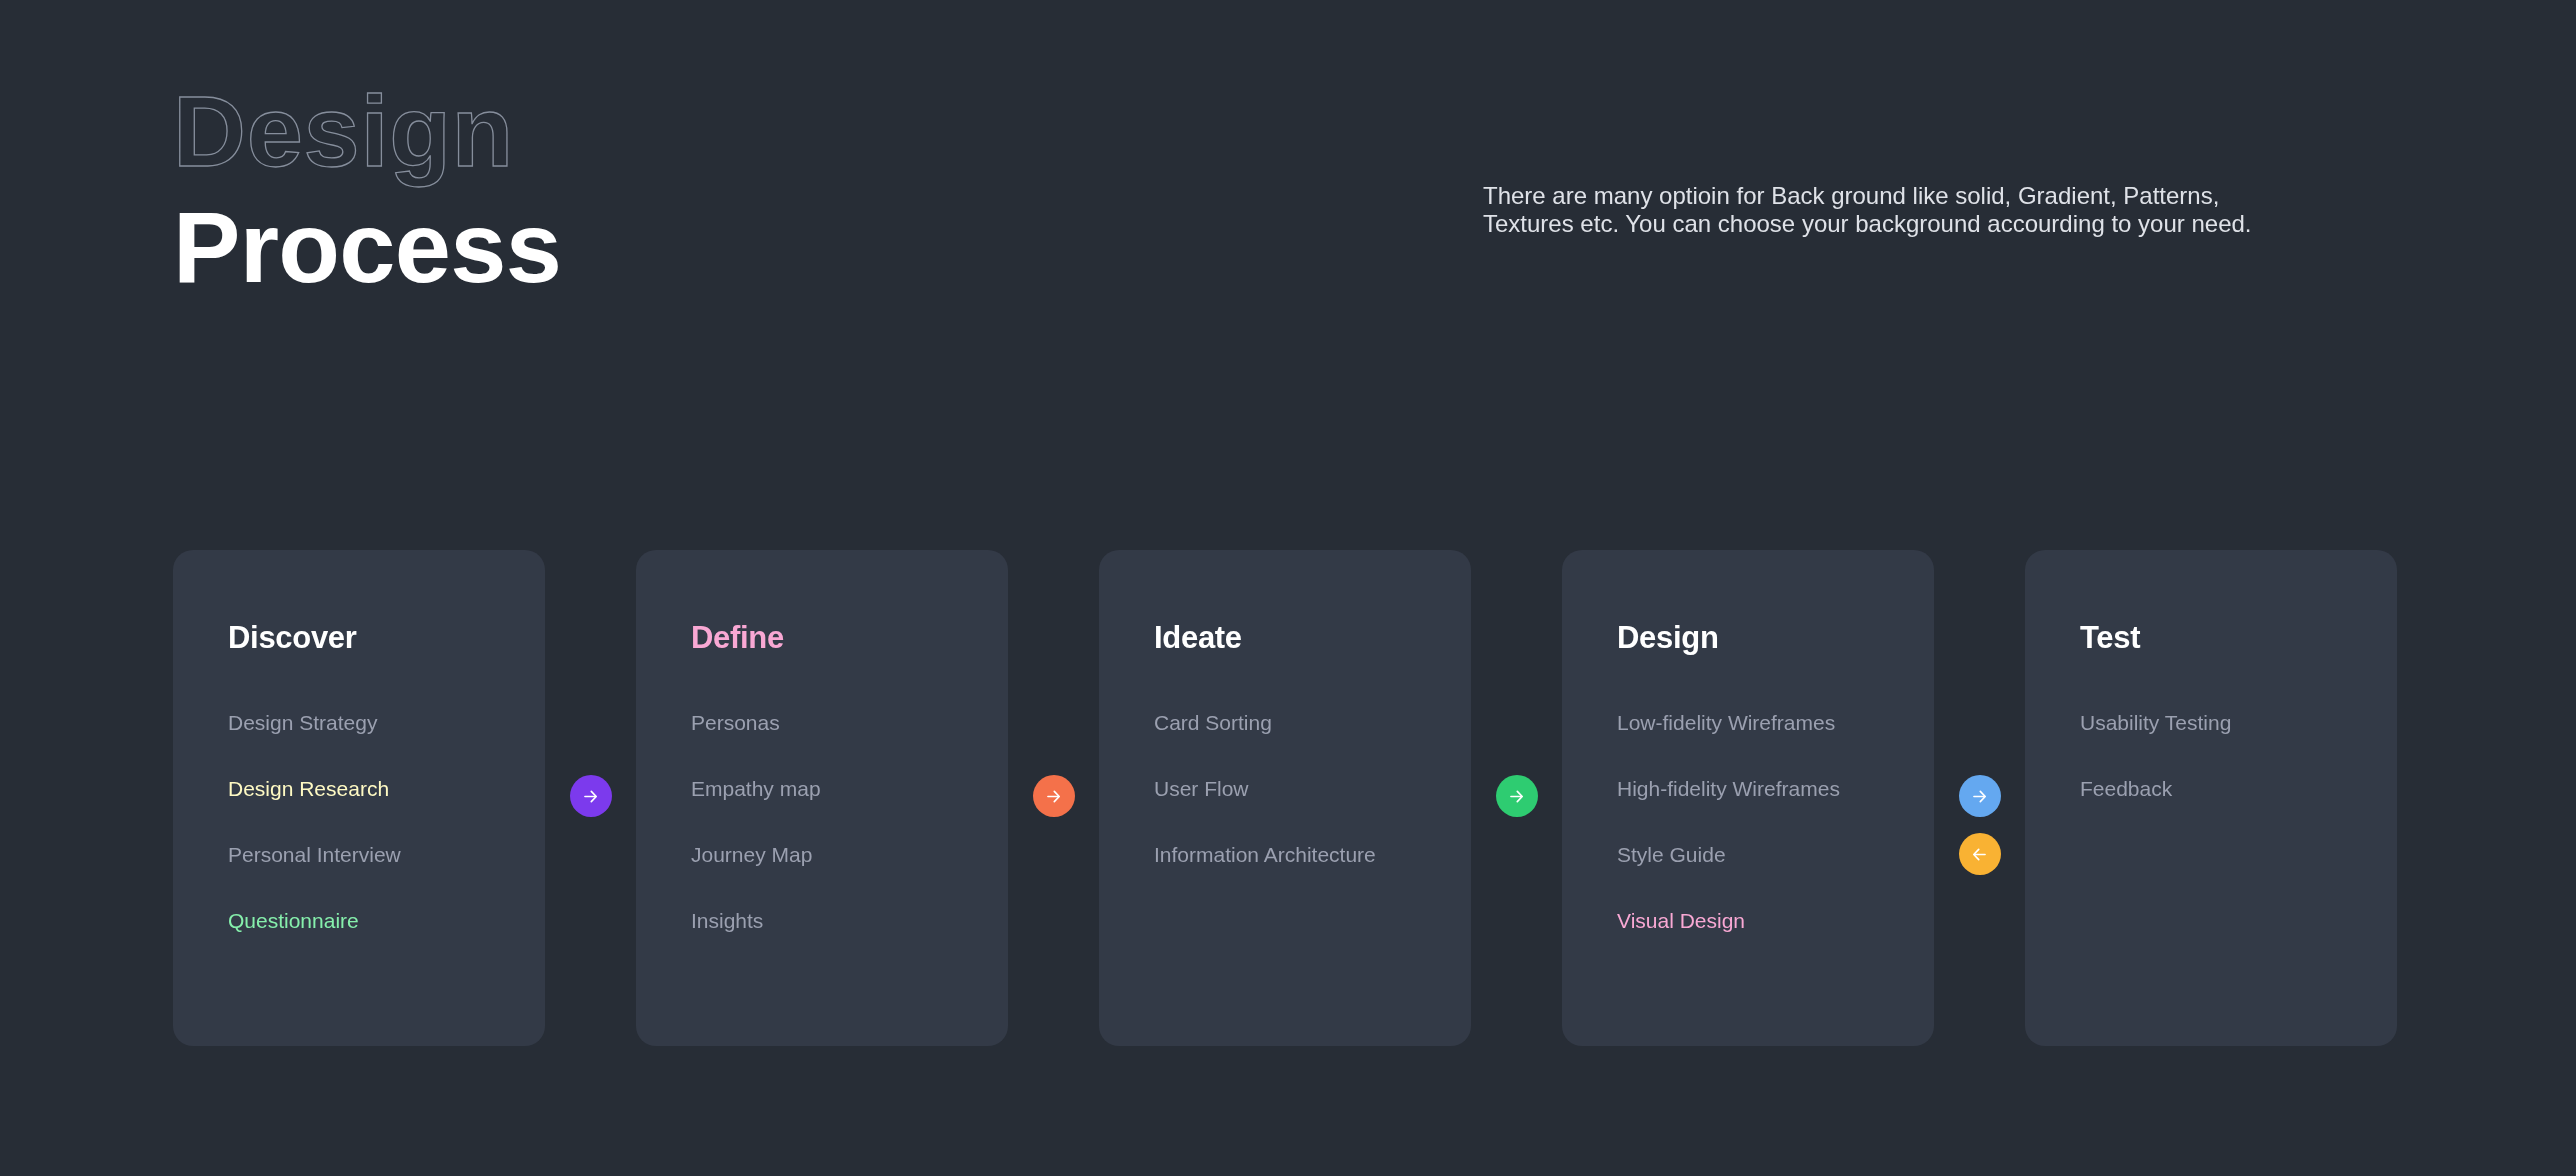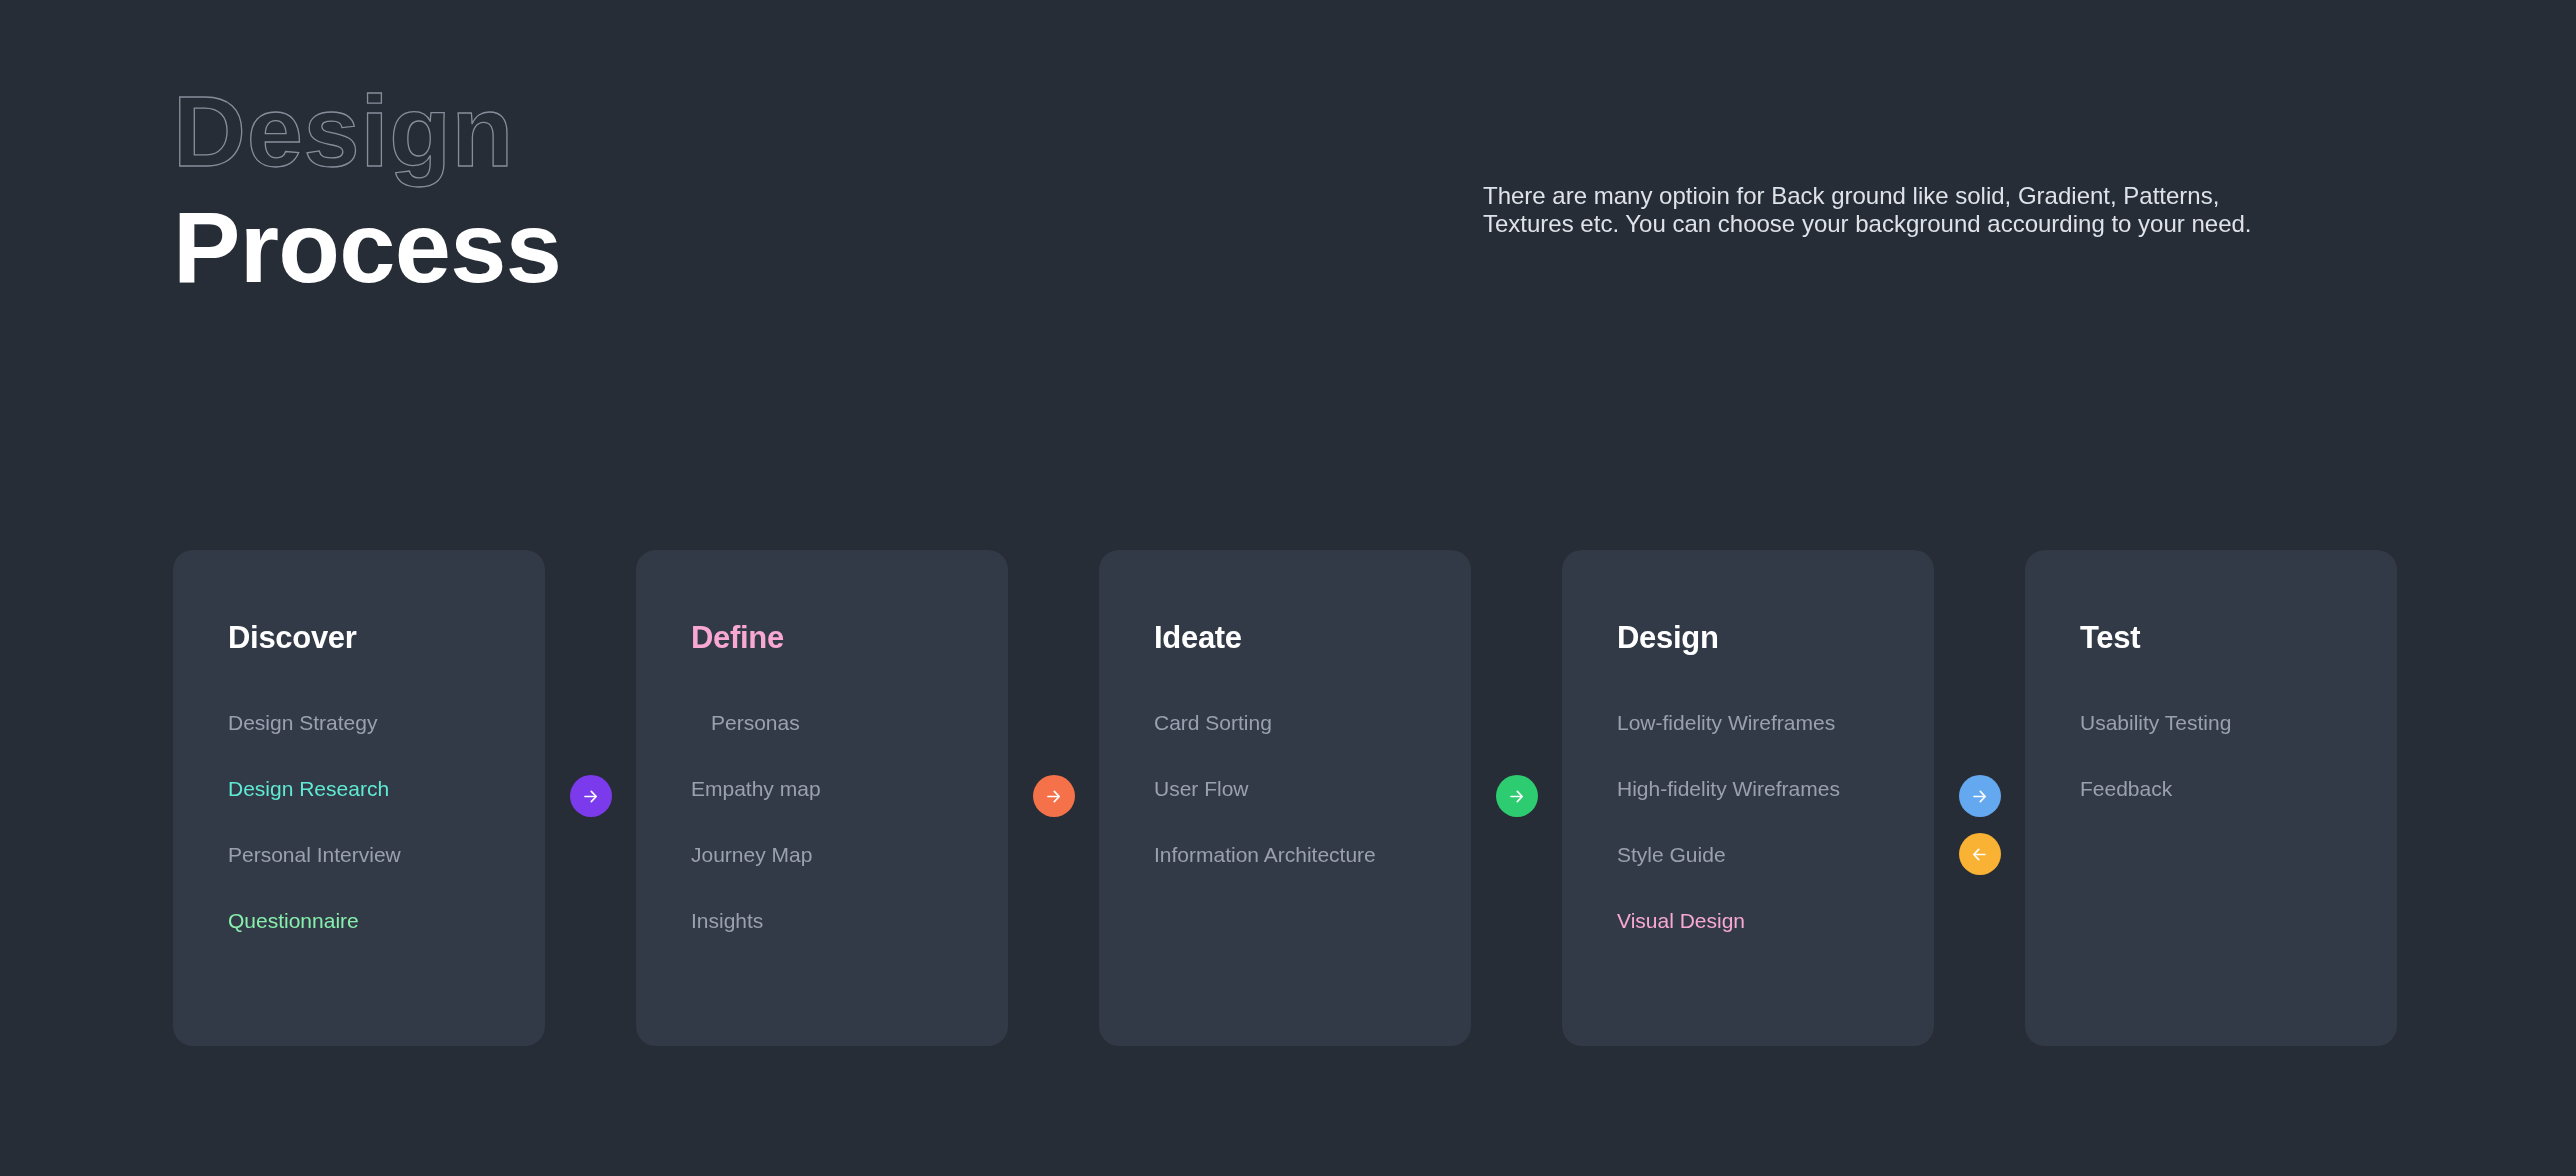--- a/index.html
+++ b/index.html
@@ -158,21 +158,21 @@
   <p class="intro-paragraph" style="color: rgb(223, 226, 232);">There are many optioin for Back ground like solid, Gradient, Patterns, Textures etc. You can choose your background accourding to your need.</p>
 
 </div>
 
 <div class="cards-row" id="cards-row">
     <div class="card-slot">
       <div class="card" style="background: rgb(51, 58, 71);">
         <div class="card-title" style="color: rgb(255, 255, 255);">Discover</div>
         <ul class="card-list">
           <li style="color: rgb(155, 160, 176);">Design Strategy</li>
-          <li style="color: #5eead4;">Design Research</li>
+          <li style="color: #fef9c3;">Design Research</li>
           <li style="color: rgb(155, 160, 176);">Personal Interview</li>
           <li style="color: #86efac;">Questionnaire</li>
         </ul>
       </div>
       <div class="connector">
         <button class="arrow-btn" style="background: rgb(124, 58, 237);">
           <span style="display: flex;">
             <svg width="19" height="19" viewBox="0 0 24 24" fill="none">
               <g stroke="#ffffff" stroke-width="2.1" stroke-linecap="round" stroke-linejoin="round">
                 <path d="M5 12 H18.5"></path>
@@ -180,21 +180,21 @@
               </g>
             </svg>
           </span>
         </button>
       </div>
     </div>
     <div class="card-slot">
       <div class="card" style="background: rgb(51, 58, 71);">
         <div class="card-title" style="color: #f9a8d4;">Define</div>
         <ul class="card-list">
-          <li style="color: rgb(155, 160, 176); margin-left: 20px;">Personas</li>
+          <li style="color: rgb(155, 160, 176);">Personas</li>
           <li style="color: rgb(155, 160, 176);">Empathy map</li>
           <li style="color: rgb(155, 160, 176);">Journey Map</li>
           <li style="color: rgb(155, 160, 176);">Insights</li>
         </ul>
       </div>
       <div class="connector">
         <button class="arrow-btn" style="background: rgb(244, 113, 74);">
           <span style="display: flex;">
             <svg width="19" height="19" viewBox="0 0 24 24" fill="none">
               <g stroke="#ffffff" stroke-width="2.1" stroke-linecap="round" stroke-linejoin="round">

